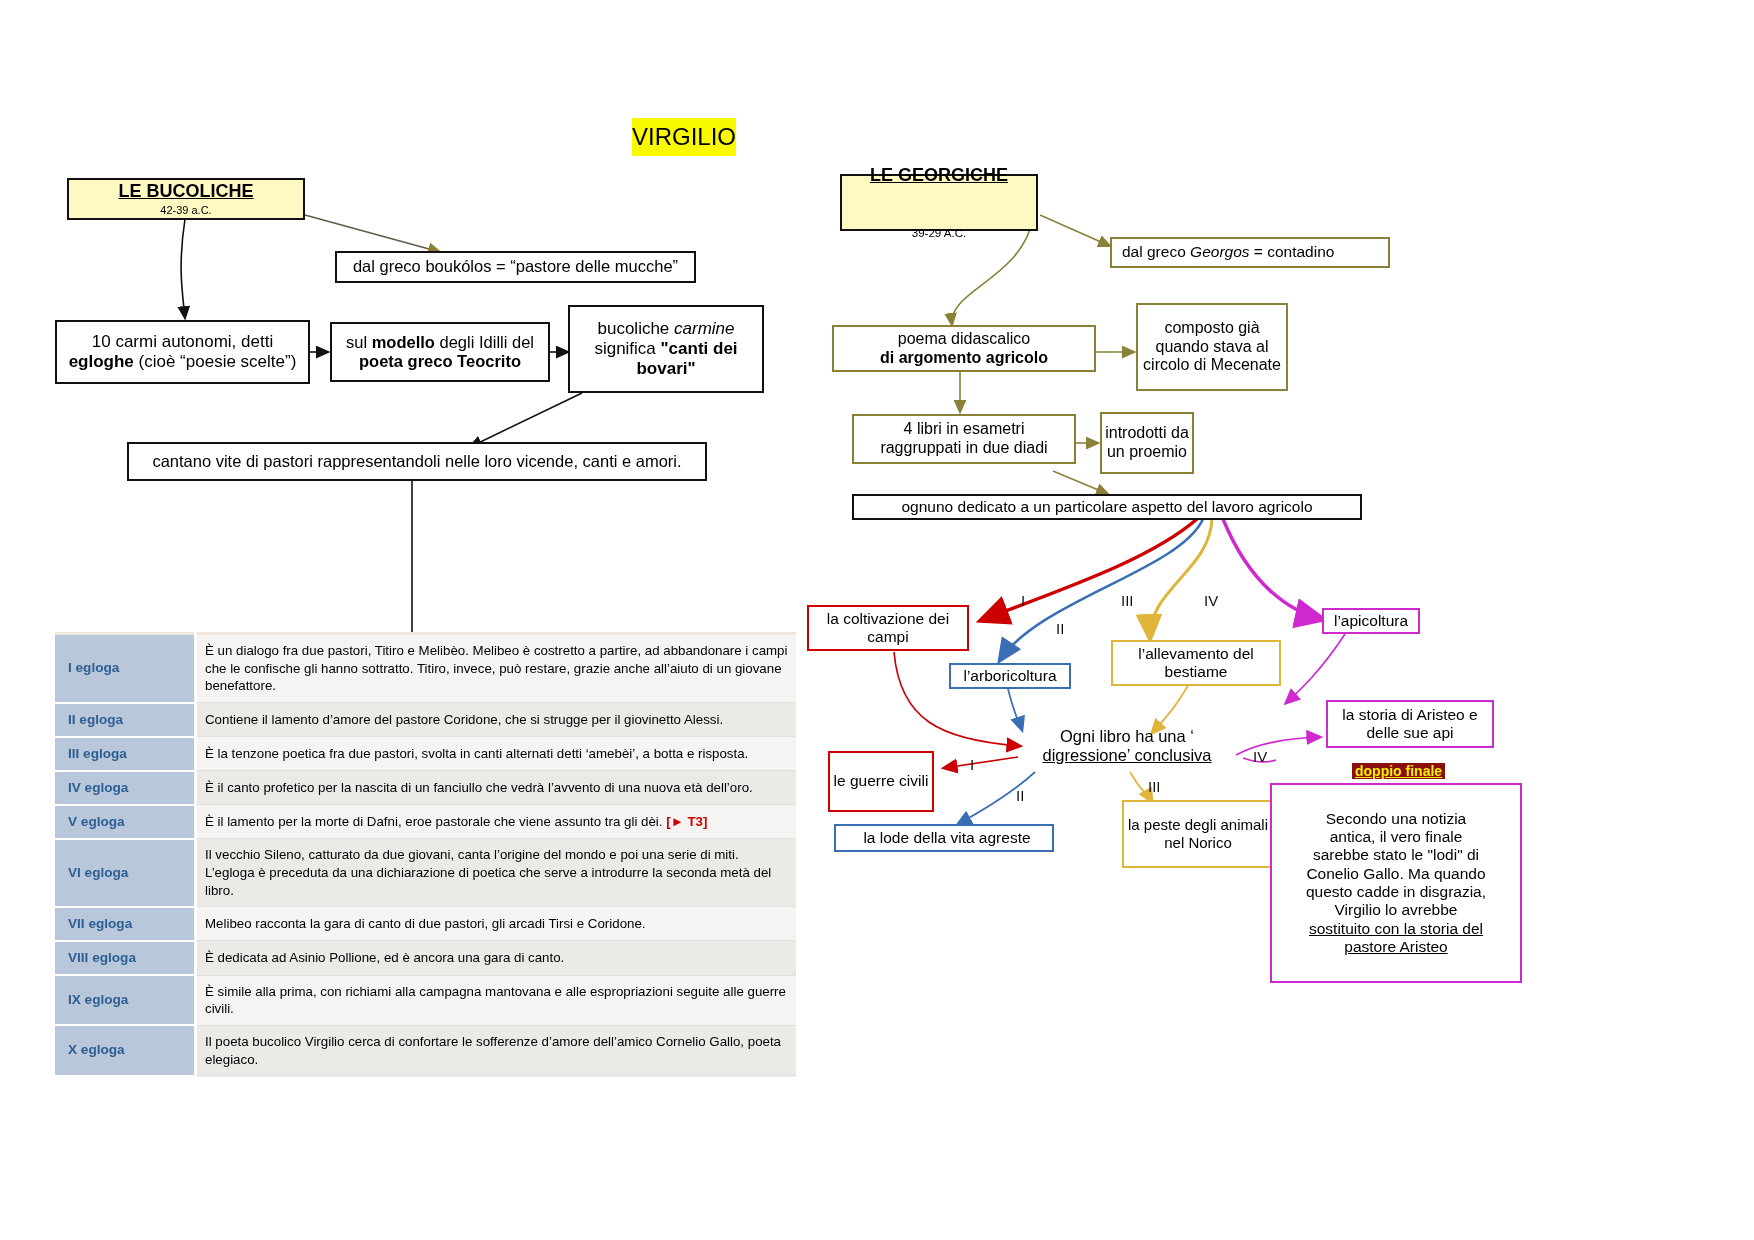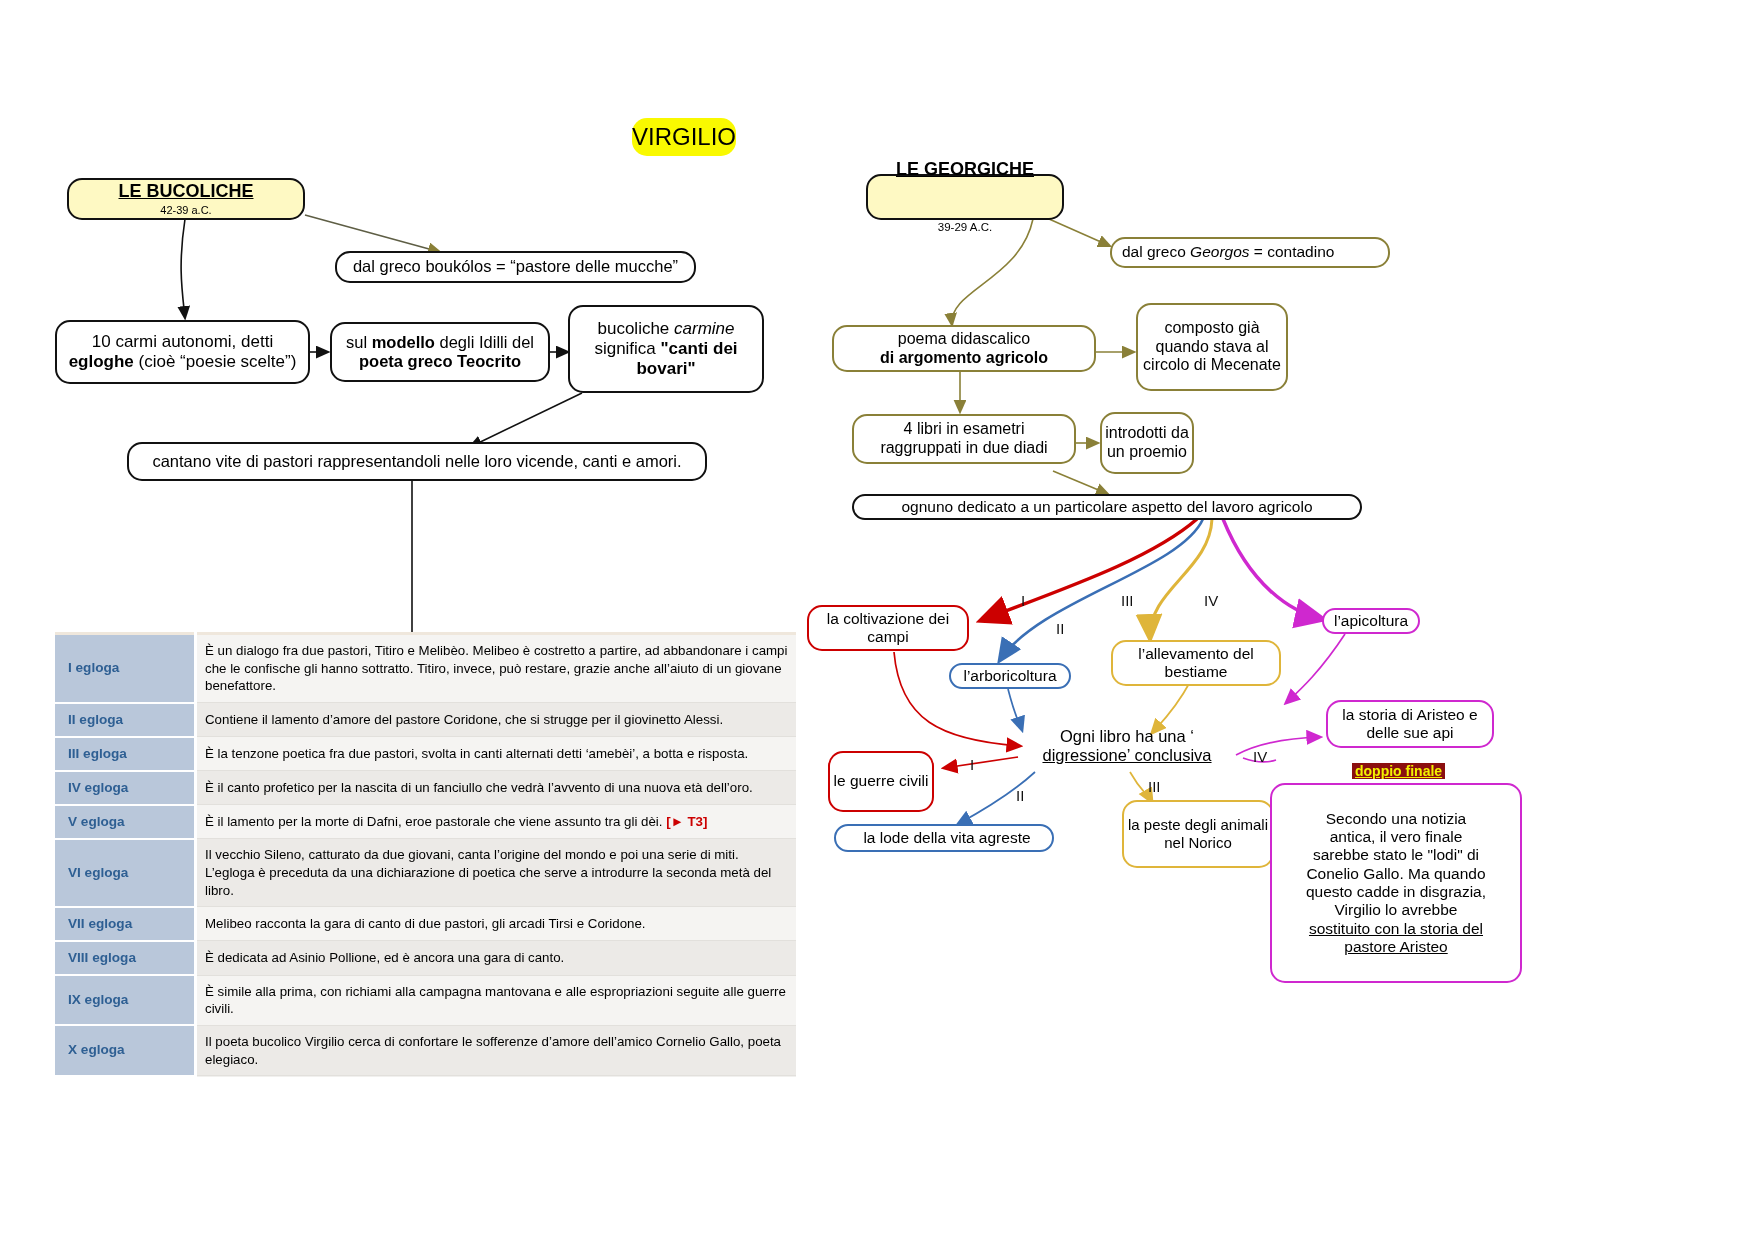--- a/index.html
+++ b/index.html
@@ -1,18 +1,18 @@
 <!DOCTYPE html>
 <html><head>
 <meta charset="utf-8">
 <style>
   html,body{margin:0;padding:0;background:#ffffff;}
   body{font-family:"Liberation Sans", sans-serif;color:#000;}
   #page{position:relative;width:1754px;height:1240px;overflow:hidden;background:#fff;}
-  .node{position:absolute;box-sizing:border-box;background:#fff;display:flex;align-items:center;justify-content:center;text-align:center;line-height:1.18;border-radius:15px;}
+  .node{position:absolute;box-sizing:border-box;background:#fff;display:flex;align-items:center;justify-content:center;text-align:center;line-height:1.18;}
   .black{border:2px solid #111;}
   .olive{border:2px solid #8a8038;}
   .yellowhdr{background:#fef9c3;border:2px solid #111;flex-direction:column;}
   .yellowplain{background:#f9f900;border:none;}
   .red{border:2px solid #cc0000;}
   .blue{border:2px solid #3a6fb5;}
   .gold{border:2px solid #dfb53a;}
   .magenta{border:2px solid #cf28cf;}
   .noborder{border:none;background:transparent;}
   .inner{padding:3px 7px;width:100%;}
@@ -171,21 +171,21 @@
           <td class="k">IX egloga</td>
           <td class="v">È simile alla prima, con richiami alla campagna mantovana e alle espropriazioni seguite alle guerre civili.</td>
         </tr>
         <tr class="alt">
           <td class="k">X egloga</td>
           <td class="v">Il poeta bucolico Virgilio cerca di confortare le sofferenze d’amore dell’amico Cornelio Gallo, poeta elegiaco.</td>
         </tr>
       </tbody>
   </table>
 
-  <div class="node yellowhdr" style="left:866px;top:174px;width:198px;height:46px;gap:40px;">
+  <div class="node yellowhdr" style="left:840px;top:174px;width:198px;height:57px;gap:40px;">
     <div style="font-size:18px;">
       <u class="hdr">LE GEORGICHE</u></div>
     <div style="font-size:11.5px;margin-top:1px;">39-29 A.C.</div>
   </div>
 
   <div class="node olive" style="left:1110px;top:237px;width:280px;height:31px;font-size:15.5px;">
     <div class="inner" style="text-align:left;padding-left:10px;">
       <span>dal greco </span><span class="i">Georgos</span><span>   = contadino</span>
     </div>
   </div>

